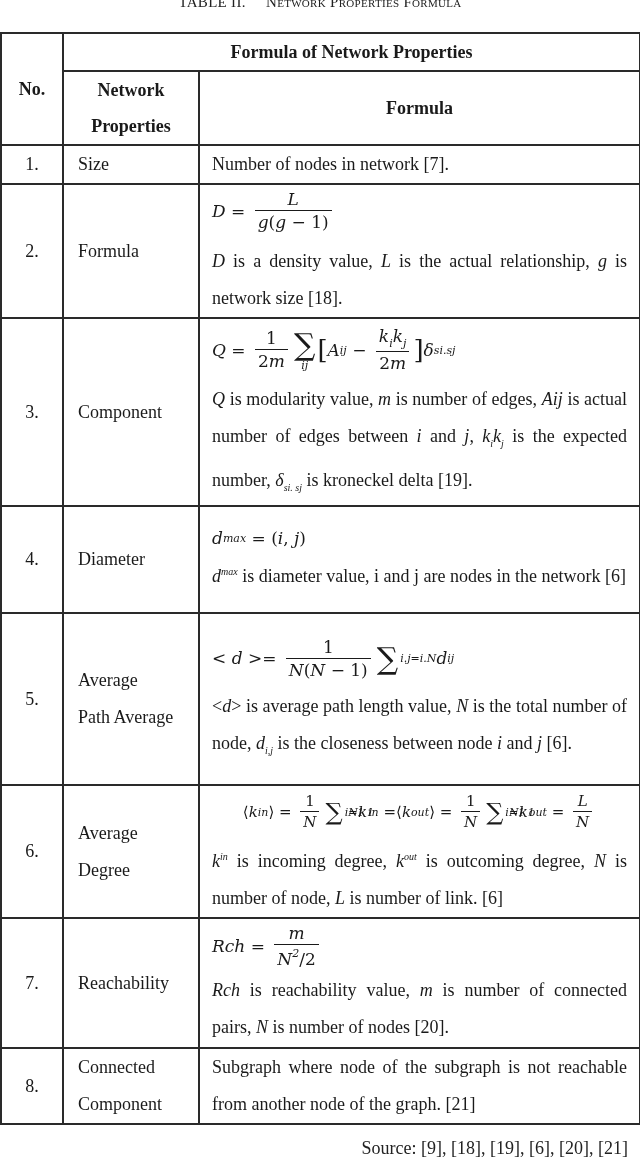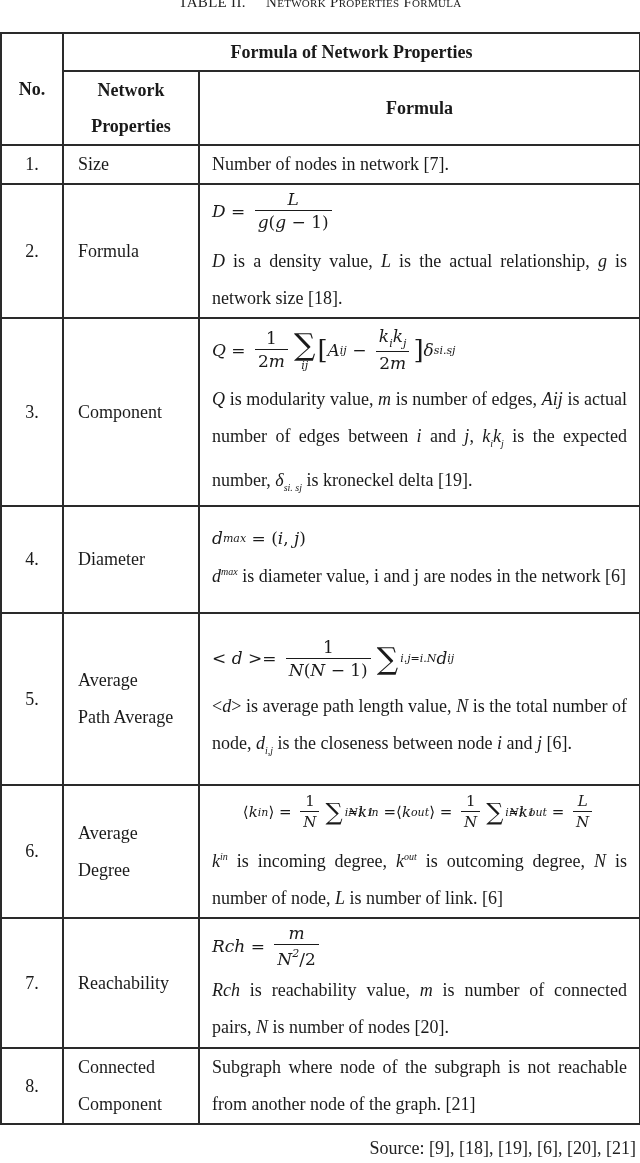--- a/index.html
+++ b/index.html
@@ -41,21 +41,21 @@
   i { font-style: italic; }
   .r1 { height: 34px; }
   .r2 { height: 134px; }
   .r3 { height: 182px; }
   .r4 { height: 107px; }
   .r5 { height: 172px; }
   .r6 { height: 125px; }
   .r7 { height: 130px; }
   .r8 { height: 70px; }
   .source {
-    position: absolute; top: 1138px; right: 4px; font-size: 18px; color: #222;
+    position: absolute; top: 1138px; right: 12px; font-size: 18px; color: #222;
   }
 </style>
 </head>
 <body>
 
 <div class="caption">
   <span>TABLE II.</span>&nbsp;&nbsp;&nbsp;&nbsp;
   <span class="sc">Network Properties Formula</span>
 </div>
 

